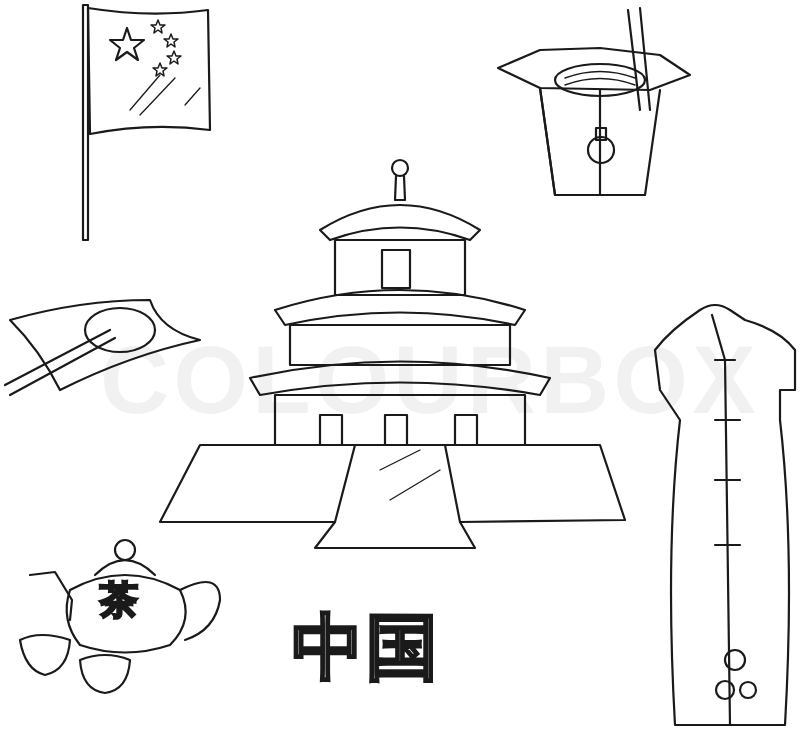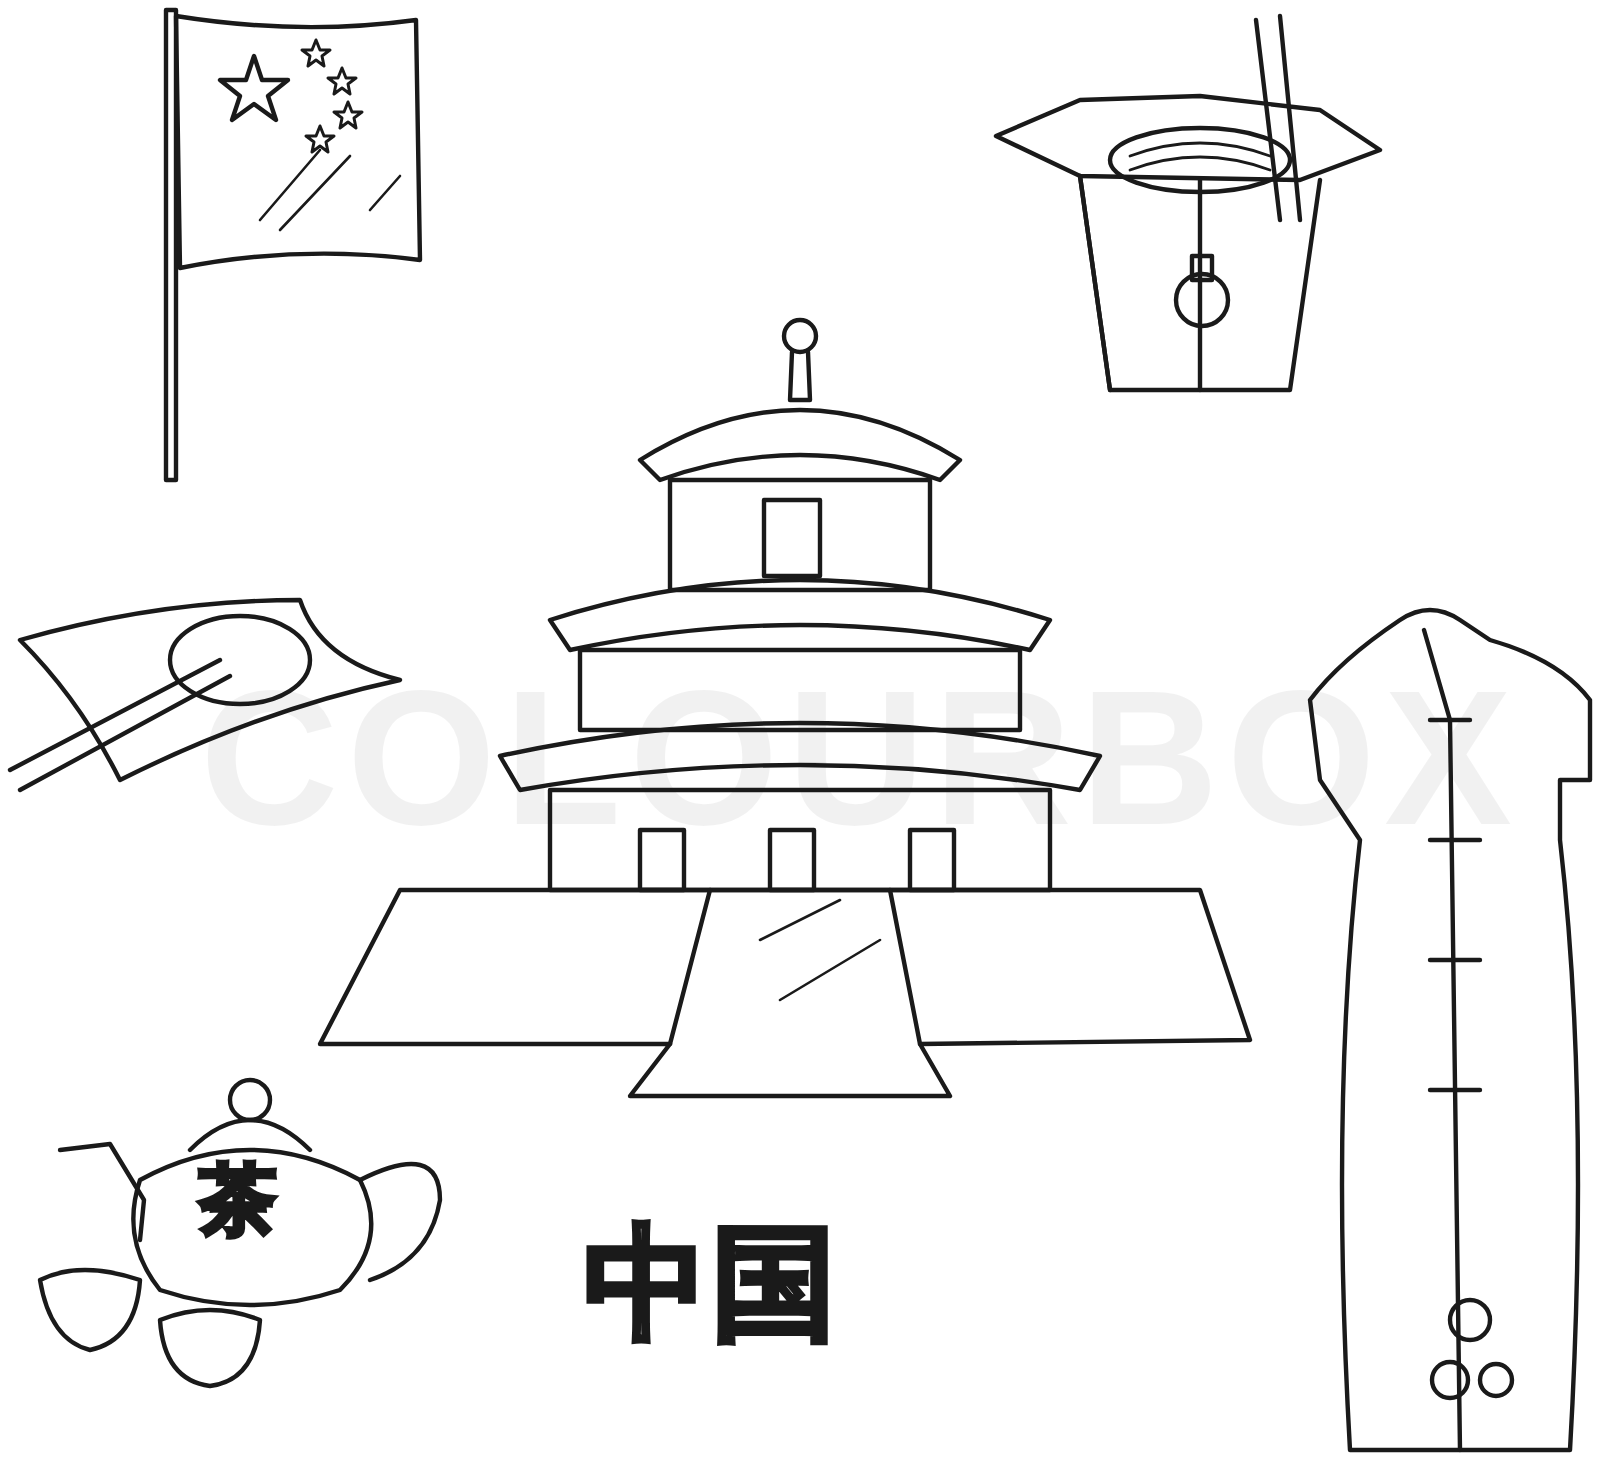--- a/index.html
+++ b/index.html
@@ -75,13 +75,13 @@
     <path d="M95 575 Q125 545 155 575"></path>
     <path d="M70 590 Q125 560 180 590 Q195 620 170 645 Q125 660 80 645 Q60 620 70 590 Z"></path>
     <path d="M30 575 L55 572 L72 600 L70 620"></path>
     <path d="M180 590 Q220 570 220 600 Q215 630 185 640"></path>
     <path d="M20 640 Q40 630 70 640 Q68 670 45 675 Q25 670 20 640 Z"></path>
     <path d="M80 660 Q105 650 130 660 Q128 690 105 693 Q82 690 80 660 Z"></path>
   </g>
 </svg>
 
 <div class="char-label" style="left:100px; top:575px; font-size:38px;">茶</div>
-<div class="char-label" style="left:292px; top:600px; font-size:62px; letter-spacing:2px;">中国</div>
+<div class="char-label" style="left:292px; top:600px; font-size:72px; letter-spacing:2px;">中国</div>
 
 </body></html>

